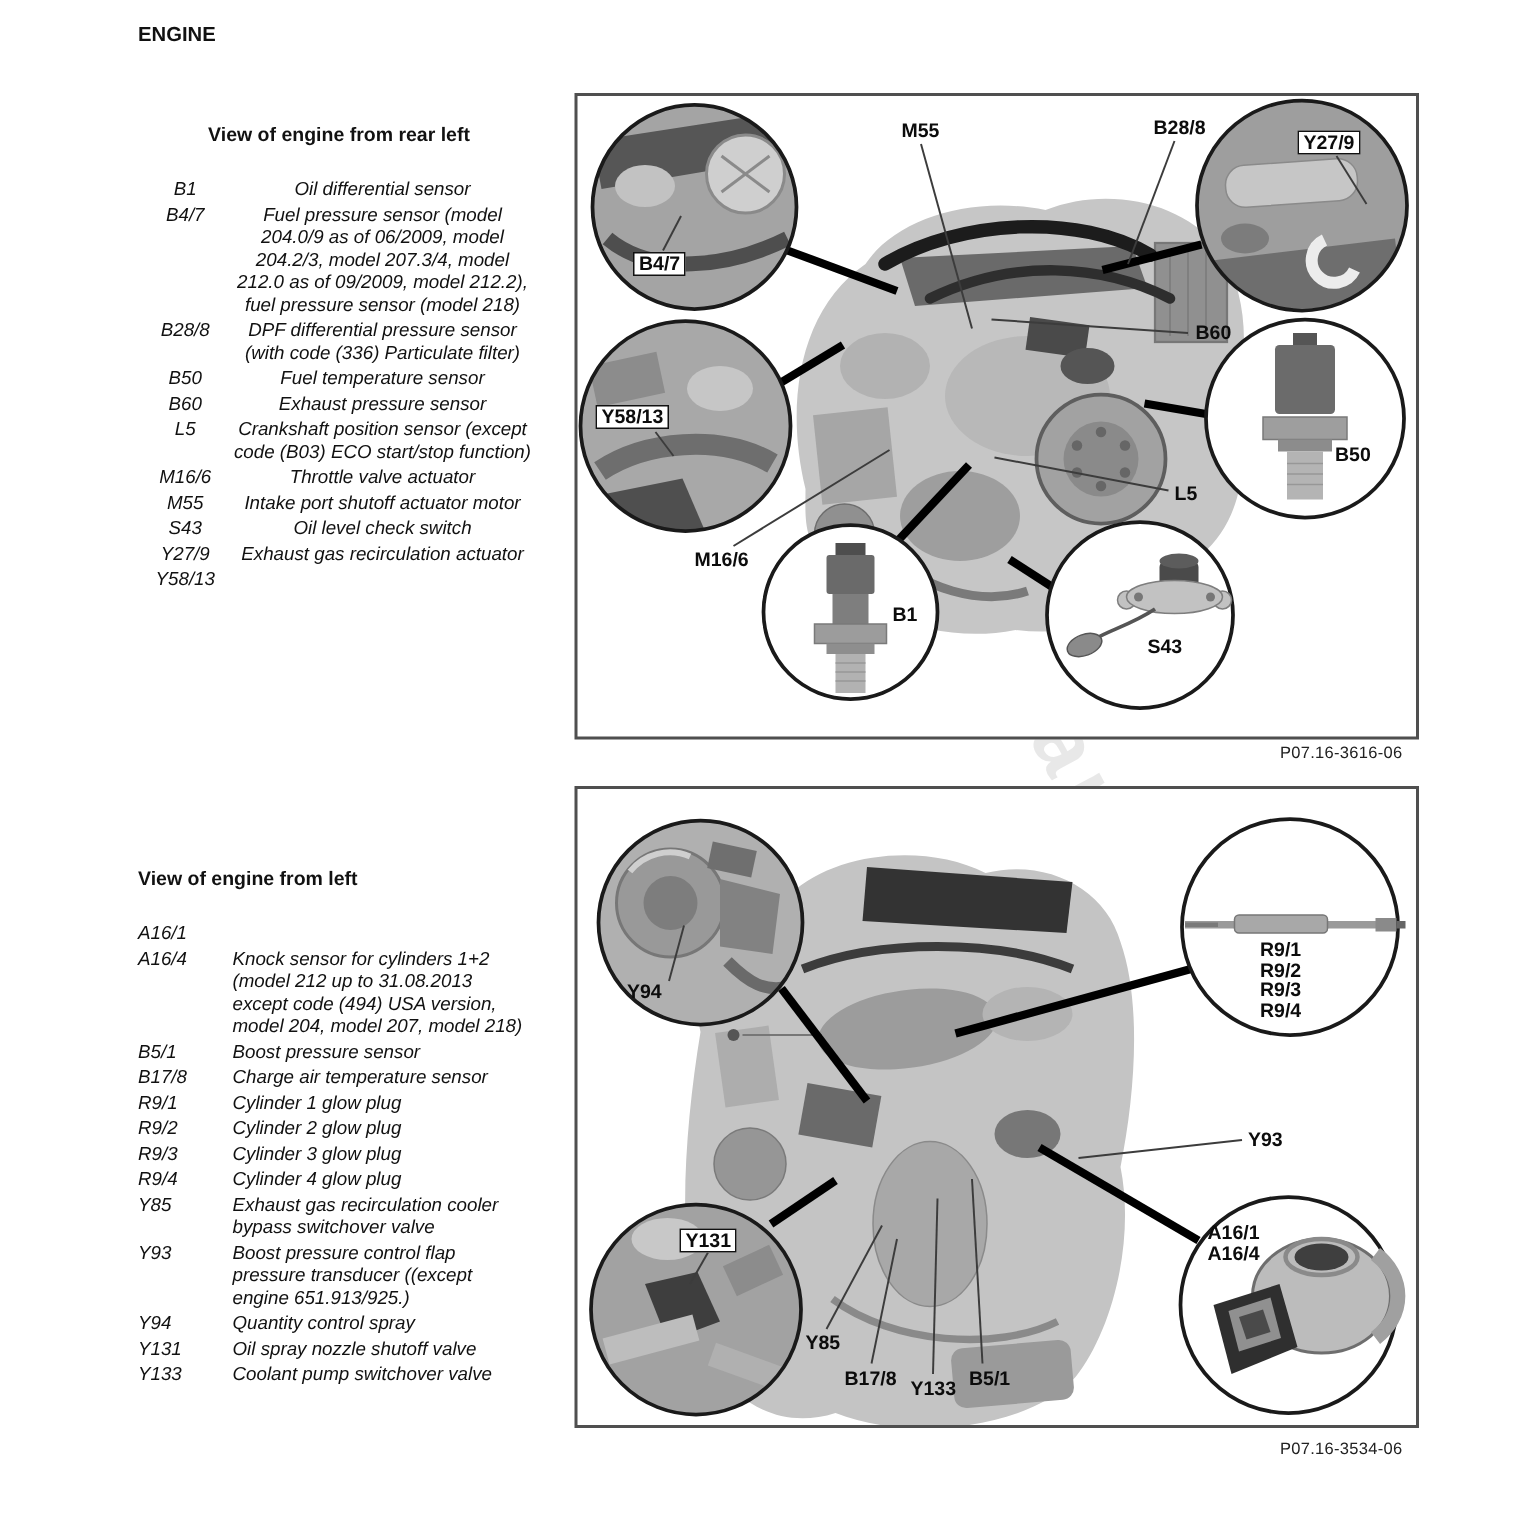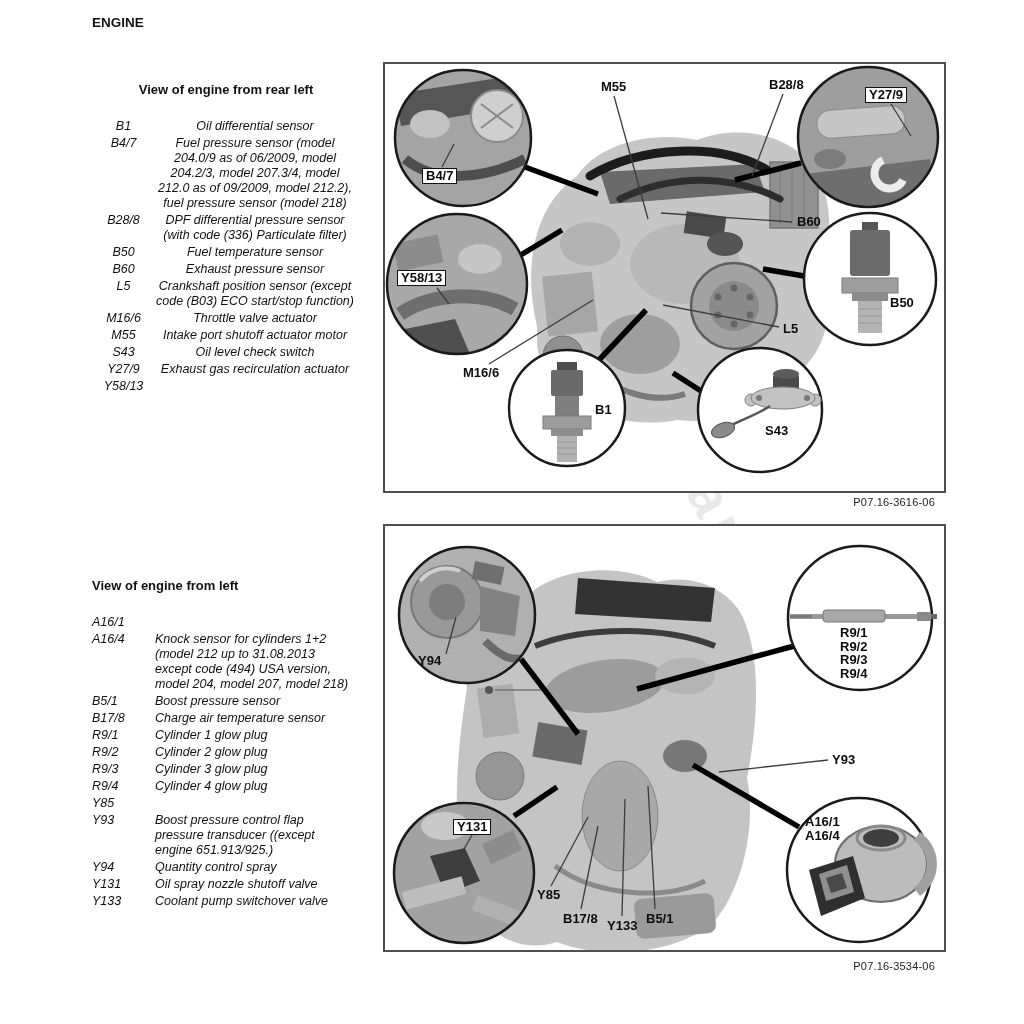--- a/index.html
+++ b/index.html
@@ -110,20 +110,21 @@
   <div class="lrow">
       <div class="code">R9/3</div>
       <div class="desc">Cylinder 3 glow plug</div>
     </div>
   <div class="lrow">
       <div class="code">R9/4</div>
       <div class="desc">Cylinder 4 glow plug</div>
     </div>
   <div class="lrow">
       <div class="code">Y85</div>
+      <div class="desc">Exhaust gas recirculation cooler bypass switchover valve</div>
     </div>
   <div class="lrow">
       <div class="code">Y93</div>
       <div class="desc">Boost pressure control flap pressure transducer ((except engine 651.913/925.)</div>
     </div>
   <div class="lrow">
       <div class="code">Y94</div>
       <div class="desc">Quantity control spray</div>
     </div>
   <div class="lrow">

